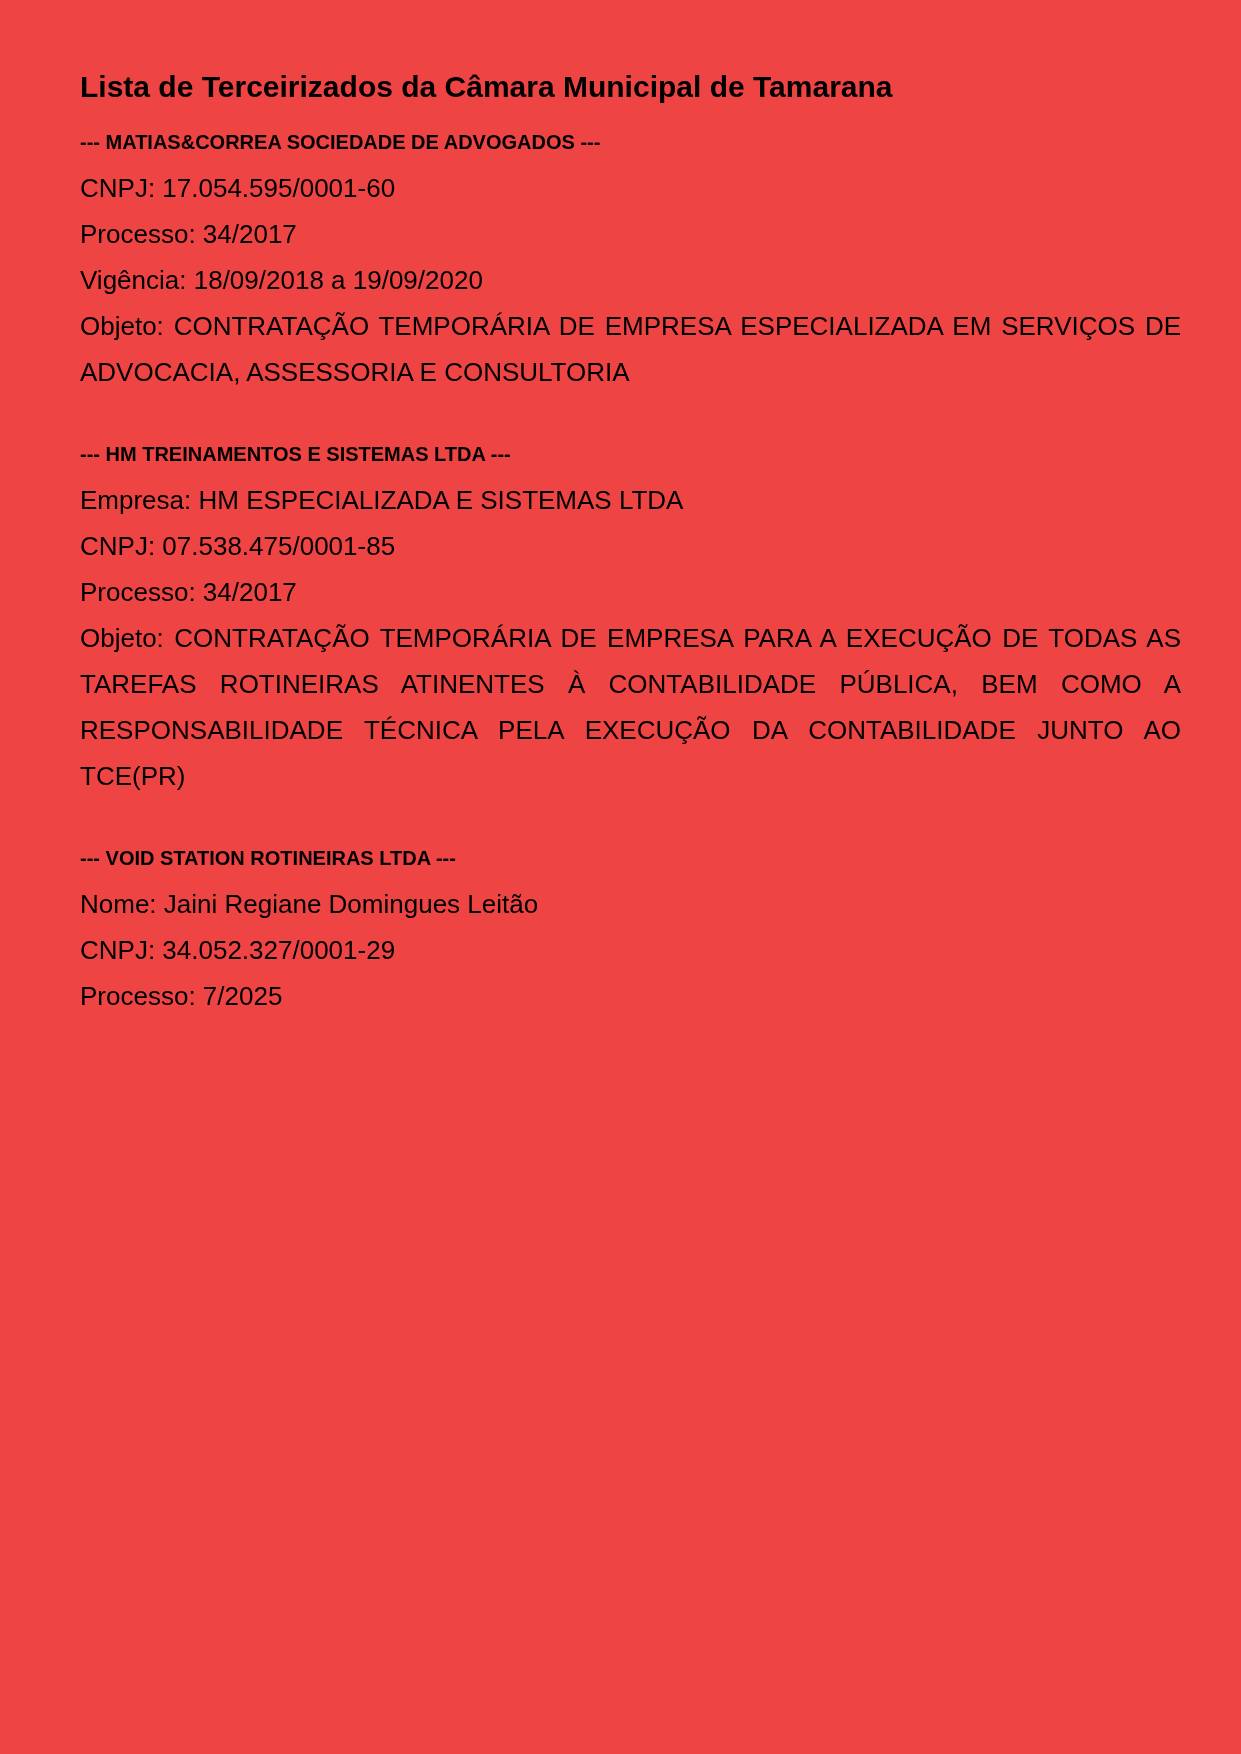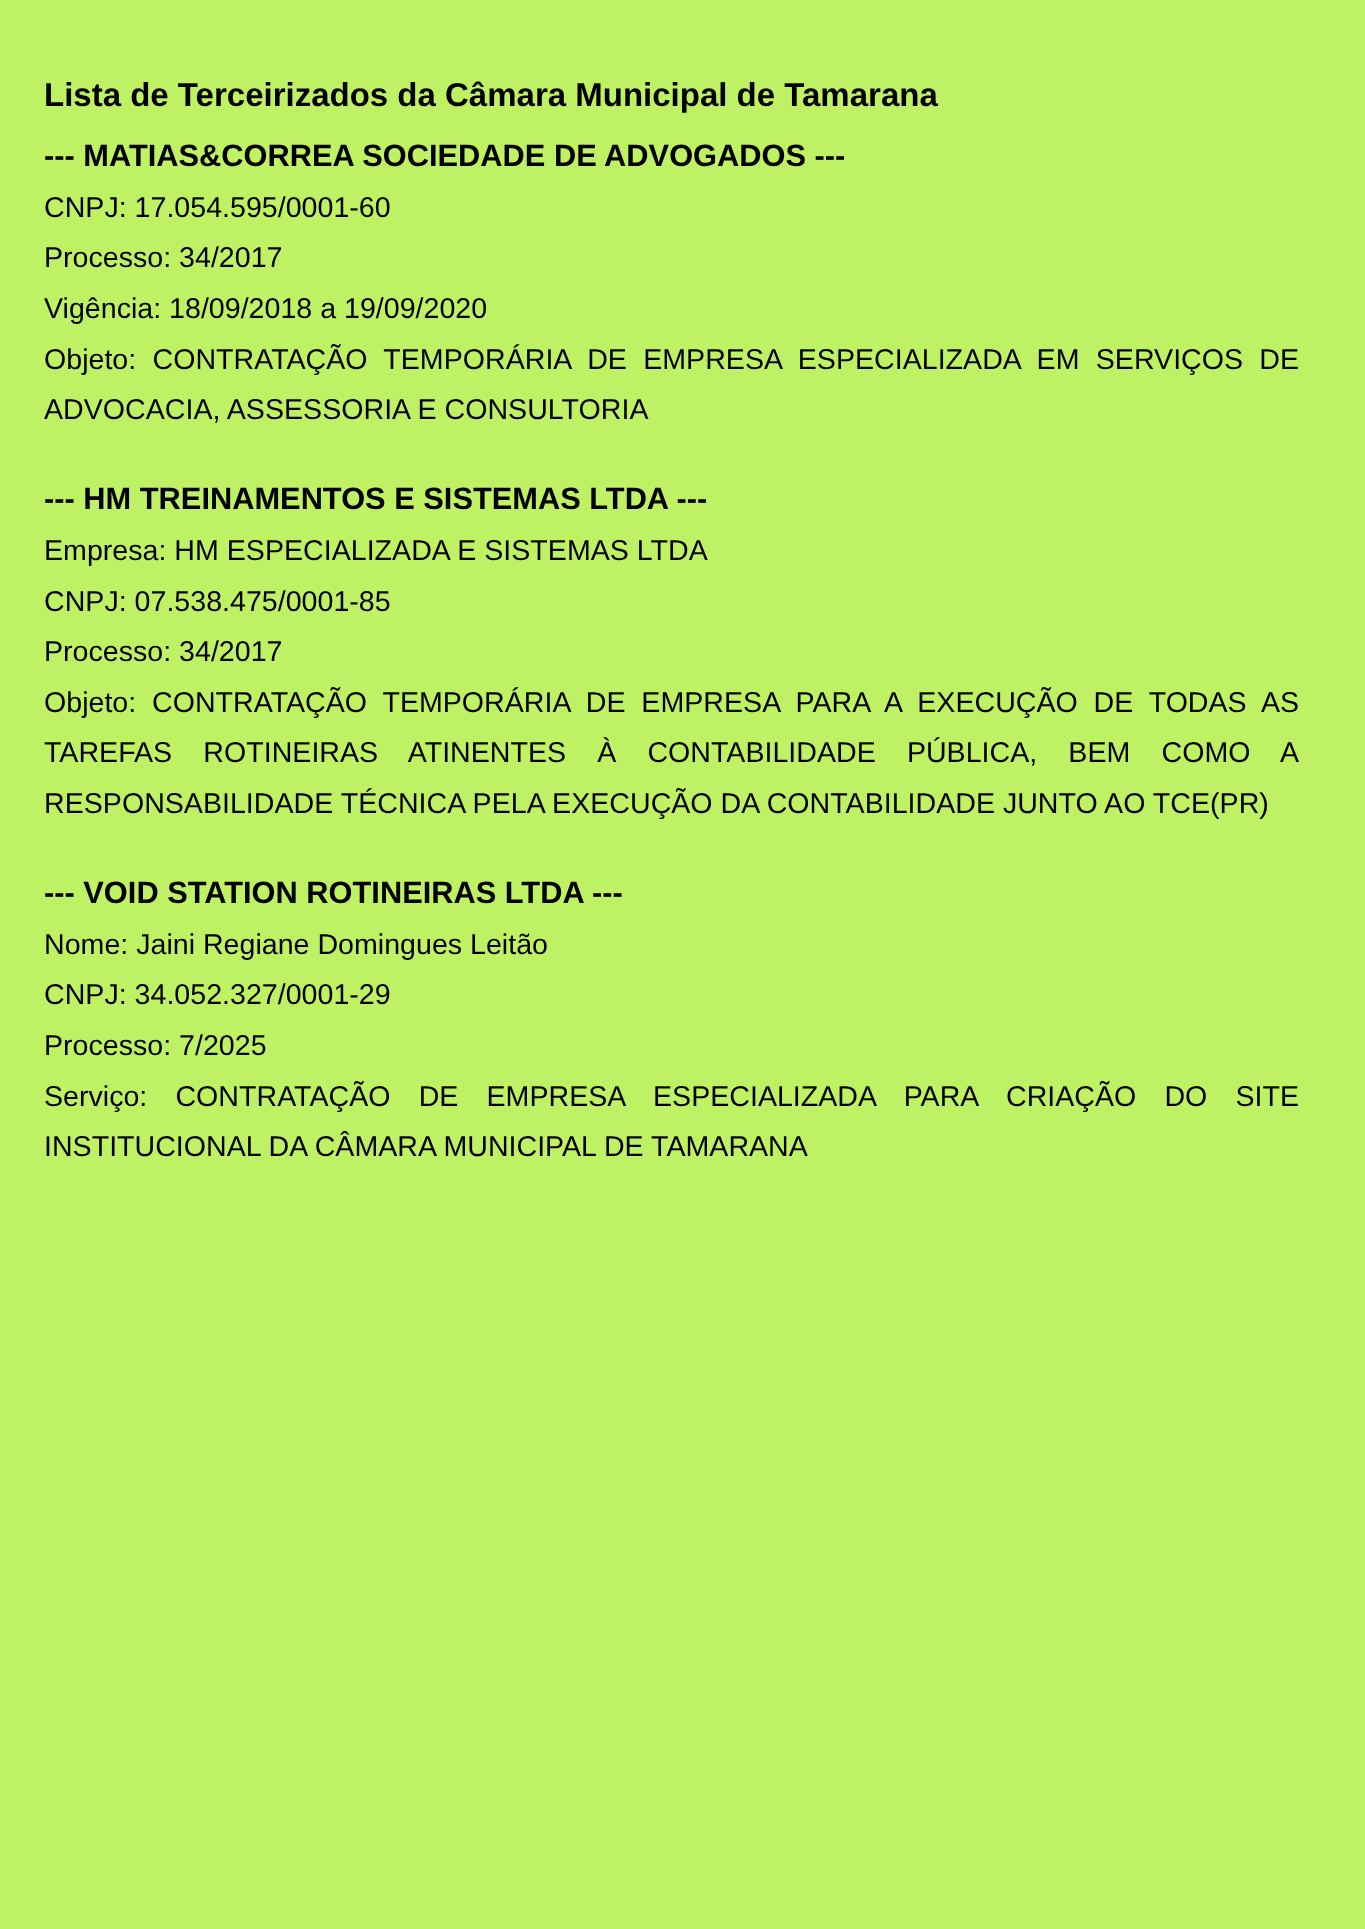--- a/index.html
+++ b/index.html
@@ -12,39 +12,39 @@
     height: 1754px;
     overflow: hidden;
     font-family: "Liberation Sans", "DejaVu Sans", sans-serif;
     color: #000000;
     -webkit-font-smoothing: antialiased;
   }
   .page {
     box-sizing: border-box;
     width: 1241px;
     height: 1754px;
-    padding: 68px 60px 0 40px;
-    background: #bef264;
+    padding: 68px 60px 0 80px;
+    background: #ef4444;
   }
   .doc-title {
     margin: 0;
     font-size: 30px;
     line-height: 38px;
     font-weight: bold;
     letter-spacing: 0;
   }
   .section {
     margin-top: 36px;
   }
   .section.first {
     margin-top: 13px;
   }
   .section-header {
     margin: 0;
-    font-size: 28px;
+    font-size: 20px;
     line-height: 46px;
     font-weight: bold;
     white-space: nowrap;
   }
   .line {
     margin: 0;
     font-size: 26px;
     line-height: 46px;
     font-weight: normal;
   }
@@ -74,16 +74,15 @@
     <p class="line">CNPJ: 07.538.475/0001-85</p>
     <p class="line">Processo: 34/2017</p>
     <p class="line justify">Objeto: CONTRATAÇÃO TEMPORÁRIA DE EMPRESA PARA A EXECUÇÃO DE TODAS AS TAREFAS ROTINEIRAS ATINENTES À CONTABILIDADE PÚBLICA, BEM COMO A RESPONSABILIDADE TÉCNICA PELA EXECUÇÃO DA CONTABILIDADE JUNTO AO TCE(PR)</p>
   </div>
 
   <div class="section">
     <p class="section-header">--- VOID STATION ROTINEIRAS LTDA ---</p>
     <p class="line">Nome: Jaini Regiane Domingues Leitão</p>
     <p class="line">CNPJ: 34.052.327/0001-29</p>
     <p class="line">Processo: 7/2025</p>
-    <p class="line justify">Serviço: CONTRATAÇÃO DE EMPRESA ESPECIALIZADA PARA CRIAÇÃO DO SITE INSTITUCIONAL DA CÂMARA MUNICIPAL DE TAMARANA</p>
   </div>
 
 </div>
 
 </body></html>

